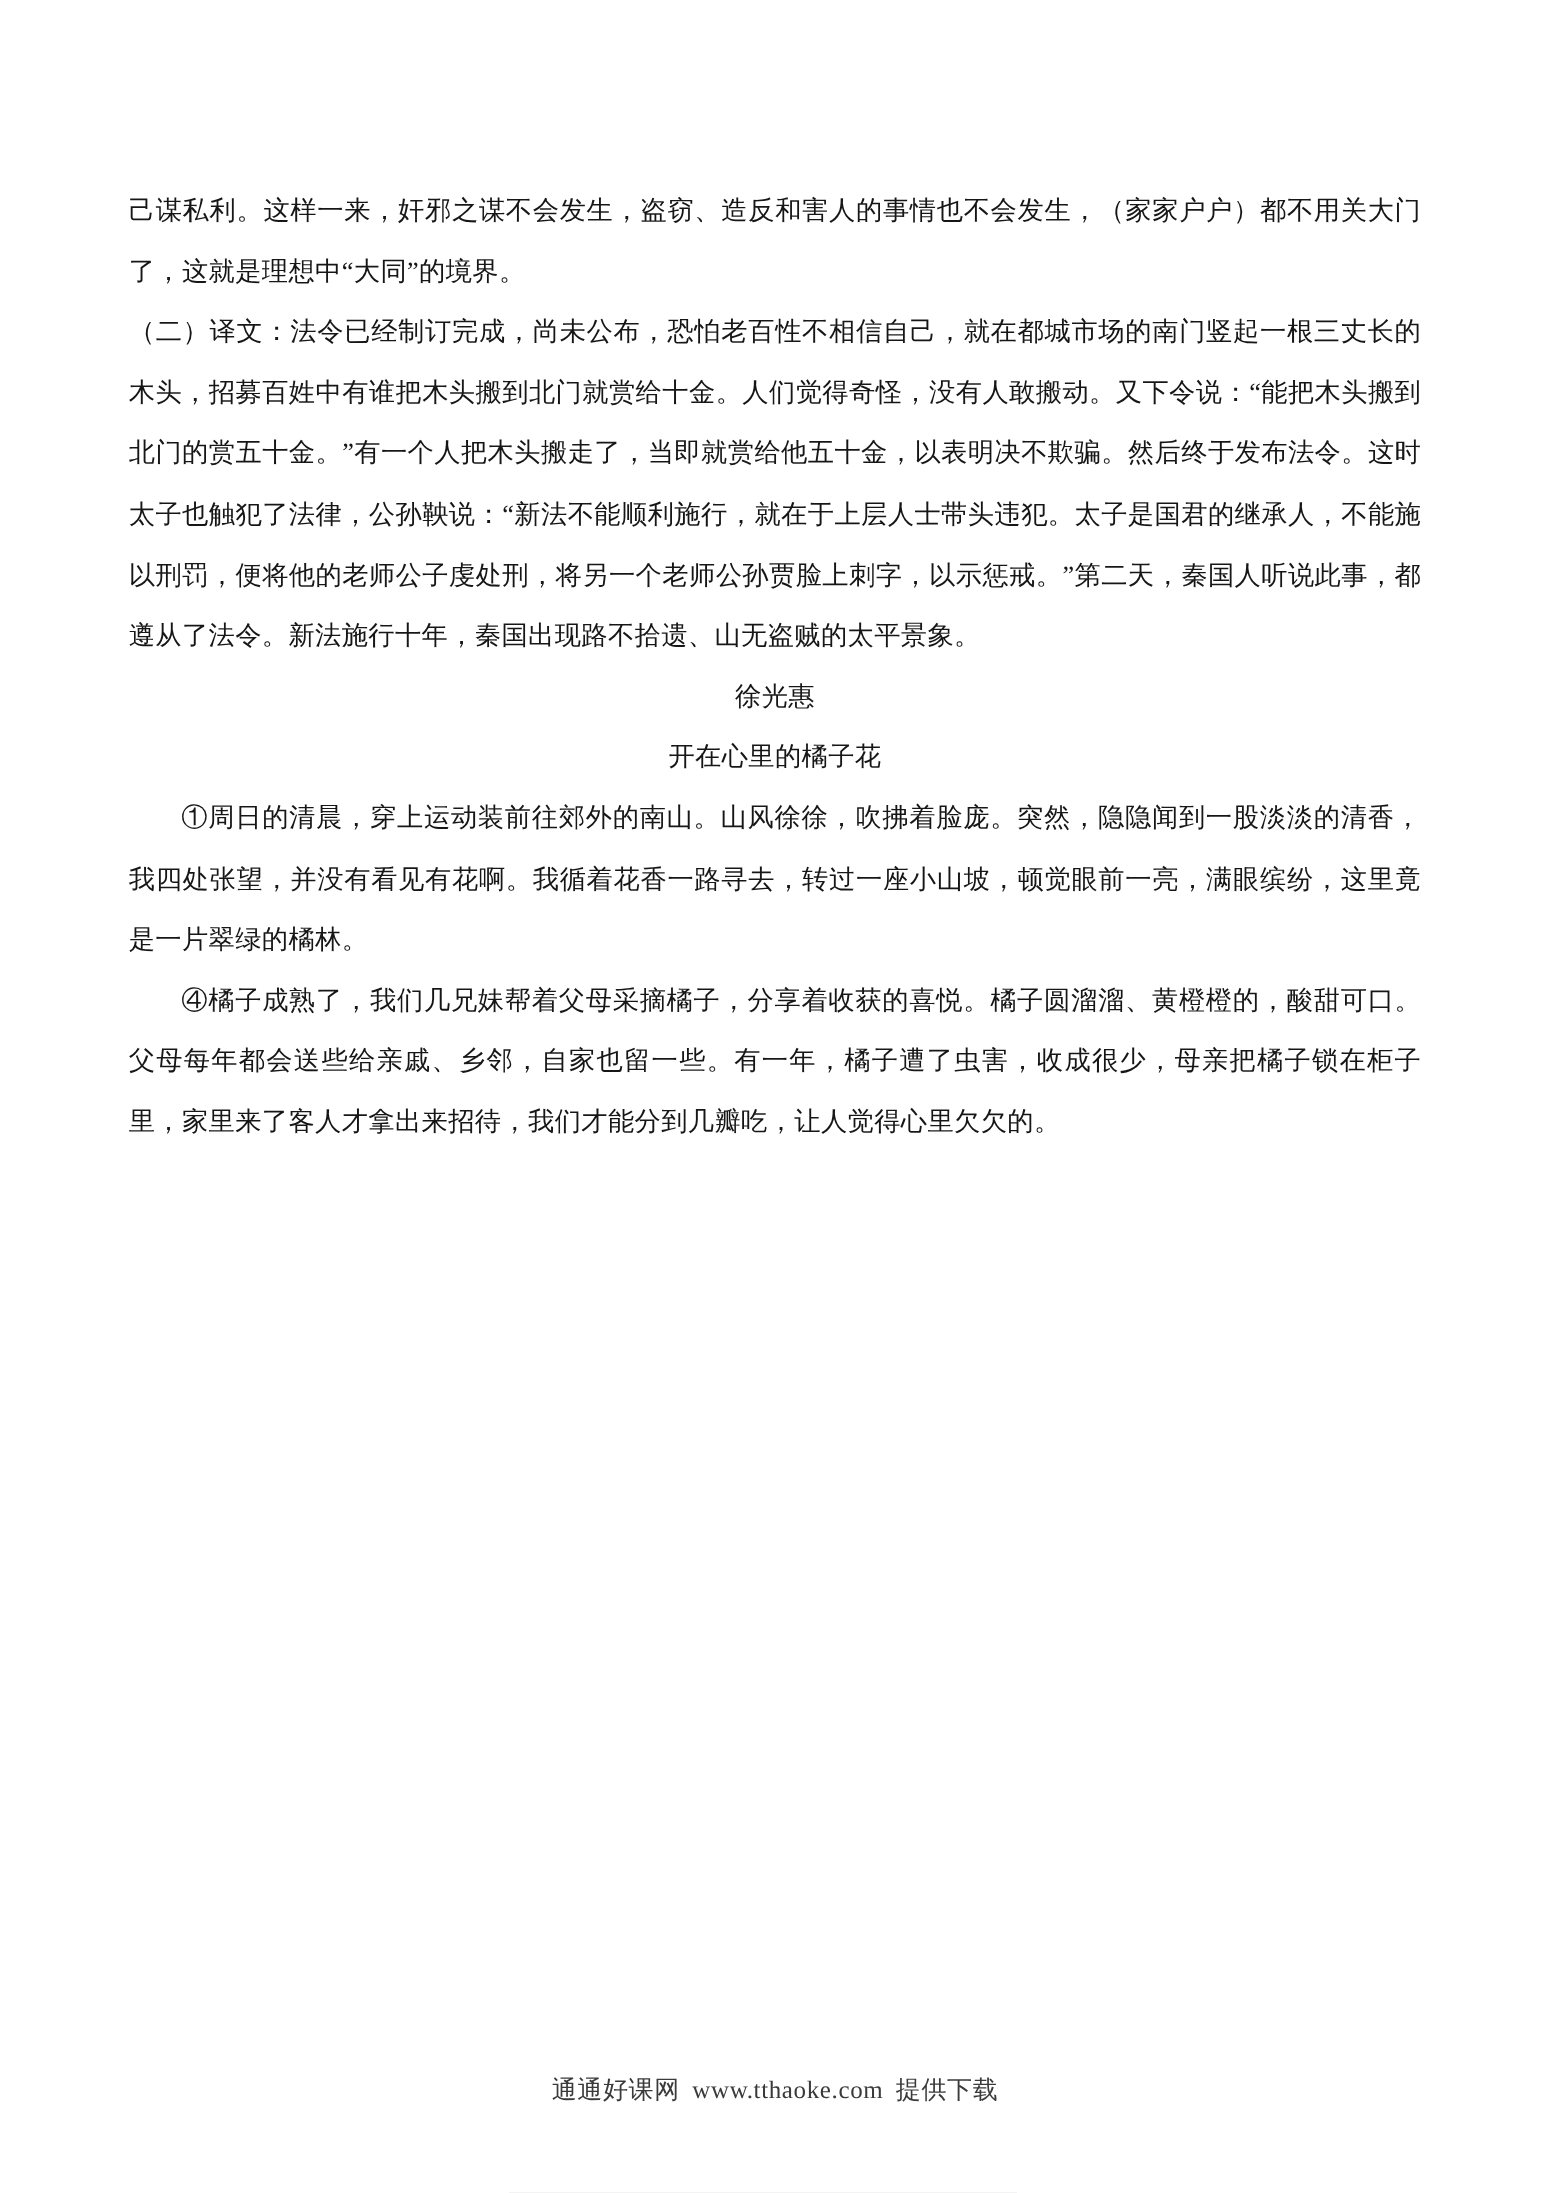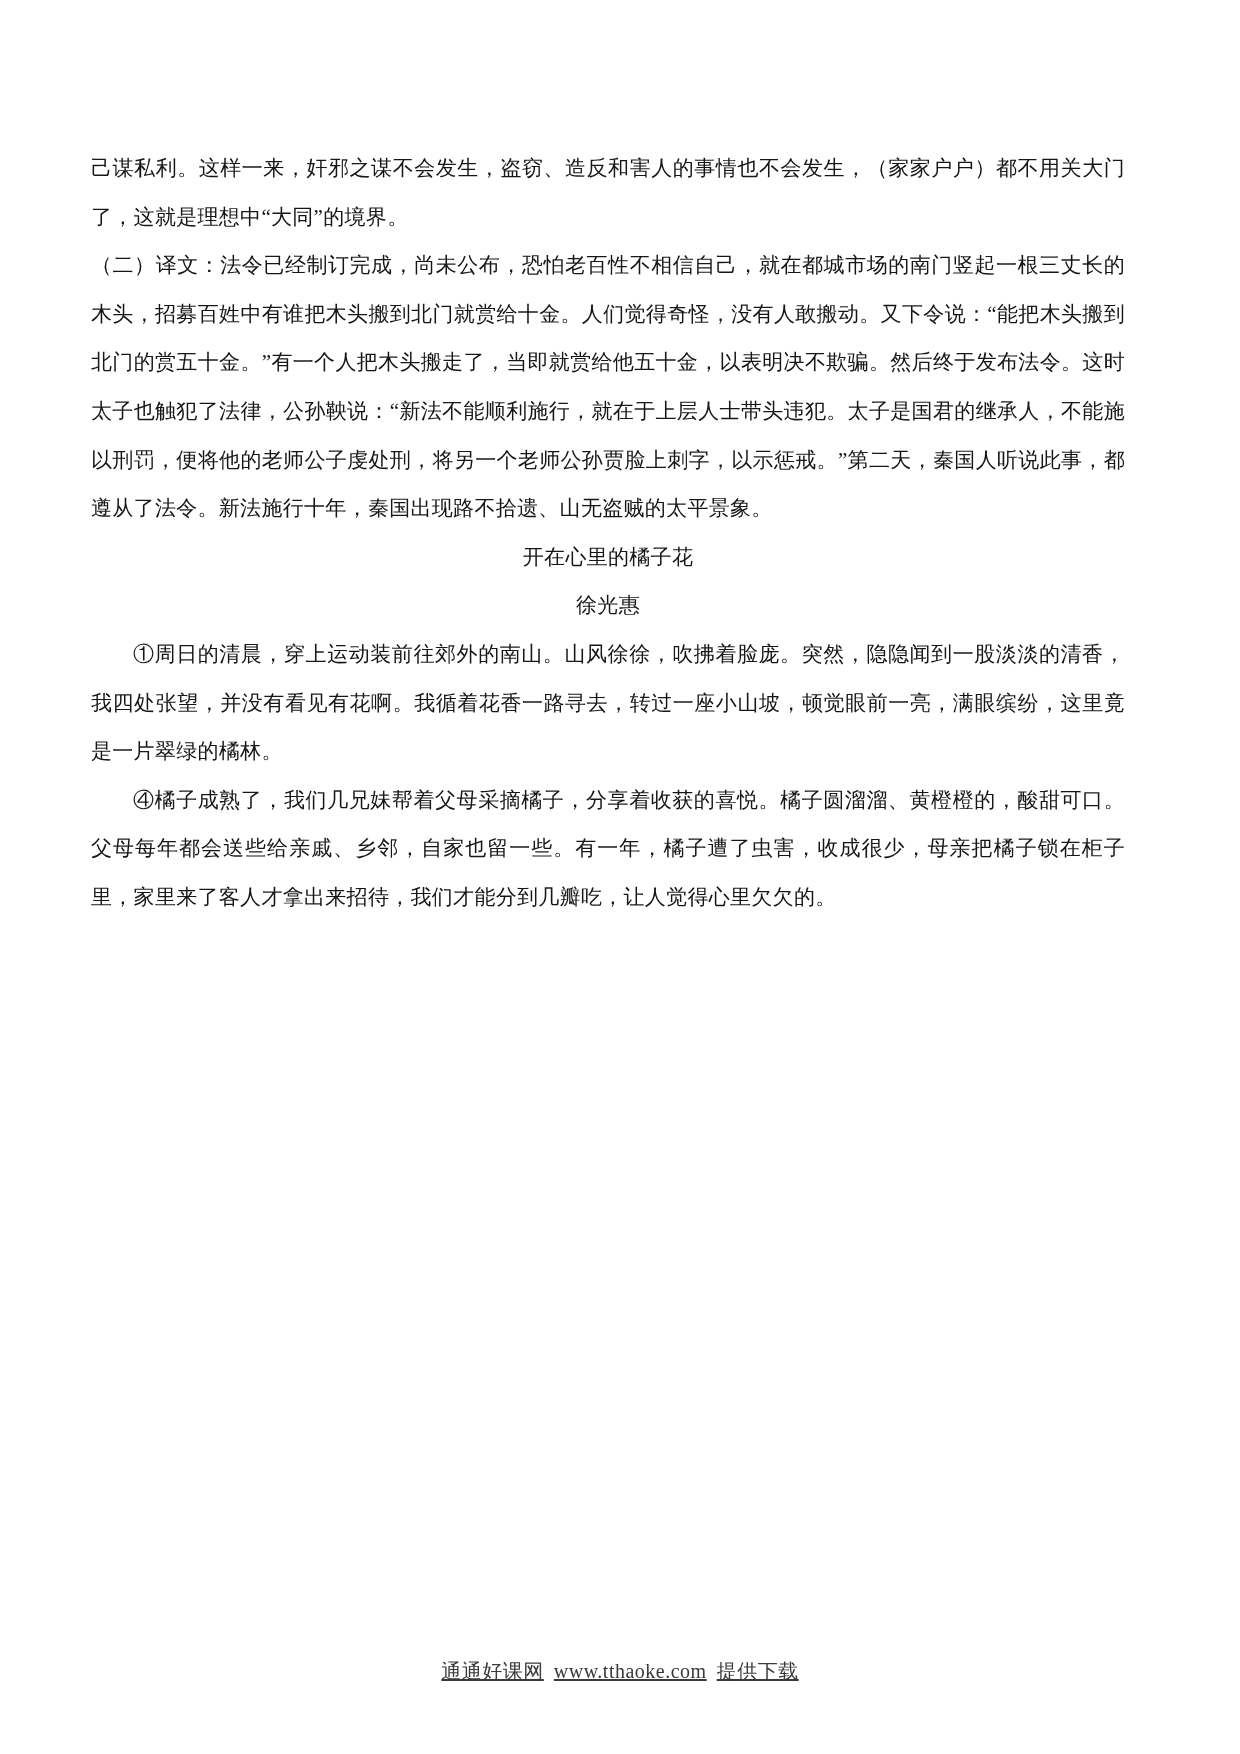--- a/index.html
+++ b/index.html
@@ -12,21 +12,21 @@
     width: 1240px;
     height: 1754px;
     margin: 0 auto;
     background: #ffffff;
     overflow: hidden;
     font-family: "Liberation Serif", "DejaVu Serif", serif;
     color: #161616;
   }
   .doc {
     position: absolute;
-    left: 91px;
+    left: 103px;
     top: 144px;
     width: 1034px;
     font-size: 21px;
     line-height: 48.6px;
     text-align: justify;
     text-justify: inter-character;
     letter-spacing: 0.3px;
   }
   .doc p {
     margin: 0;
@@ -46,35 +46,34 @@
   }
   .footer {
     position: absolute;
     left: 0;
     right: 0;
     top: 1658px;
     text-align: center;
     font-size: 20px;
     color: #3a3a3a;
     letter-spacing: 0.5px;
-    text-decoration: underline;
   }
   .footer .site-name { margin-right: 10px; }
   .footer .site-url  { margin-right: 10px; color: #3a3a3a; text-decoration: none; }
 </style>
 </head>
 <body>
 
 <div class="page">
 
   <div class="doc">
       <p class=""><span>己谋私利。这样一来，奸邪之谋不会发生，盗窃、造反和害人的事情也不会发生，（家家户户）都不用关大门了，这就是理想中“大同”的境界。</span></p>
       <p class=""><span>（二）译文：法令已经制订完成，尚未公布，恐怕老百性不相信自己，就在都城市场的南门竖起一根三丈长的木头，招募百姓中有谁把木头搬到北门就赏给十金。人们觉得奇怪，没有人敢搬动。又下令说：“能把木头搬到北门的赏五十金。”有一个人把木头搬走了，当即就赏给他五十金，以表明决不欺骗。然后终于发布法令。这时太子也触犯了法律，公孙鞅说：“新法不能顺利施行，就在于上层人士带头违犯。太子是国君的继承人，不能施以刑罚，便将他的老师公子虔处刑，将另一个老师公孙贾脸上刺字，以示惩戒。”第二天，秦国人听说此事，都遵从了法令。新法施行十年，秦国出现路不拾遗、山无盗贼的太平景象。</span></p>
+      <p class="center"><span>徐光惠</span></p>
       <p class="center"><span>开在心里的橘子花</span></p>
-      <p class="center"><span>徐光惠</span></p>
       <p class=" indent"><span>①周日的清晨，穿上运动装前往郊外的南山。山风徐徐，吹拂着脸庞。突然，隐隐闻到一股淡淡的清香，我四处张望，并没有看见有花啊。我循着花香一路寻去，转过一座小山坡，顿觉眼前一亮，满眼缤纷，这里竟是一片翠绿的橘林。</span></p>
       <p class=" indent"><span>④橘子成熟了，我们几兄妹帮着父母采摘橘子，分享着收获的喜悦。橘子圆溜溜、黄橙橙的，酸甜可口。父母每年都会送些给亲戚、乡邻，自家也留一些。有一年，橘子遭了虫害，收成很少，母亲把橘子锁在柜子里，家里来了客人才拿出来招待，我们才能分到几瓣吃，让人觉得心里欠欠的。</span></p>
     </div>
 
   <div class="footer">
     <span class="site-name">通通好课网</span><span class="site-url">www.tthaoke.com</span><span class="suffix">提供下载</span>
   </div>
 
 </div>
 

